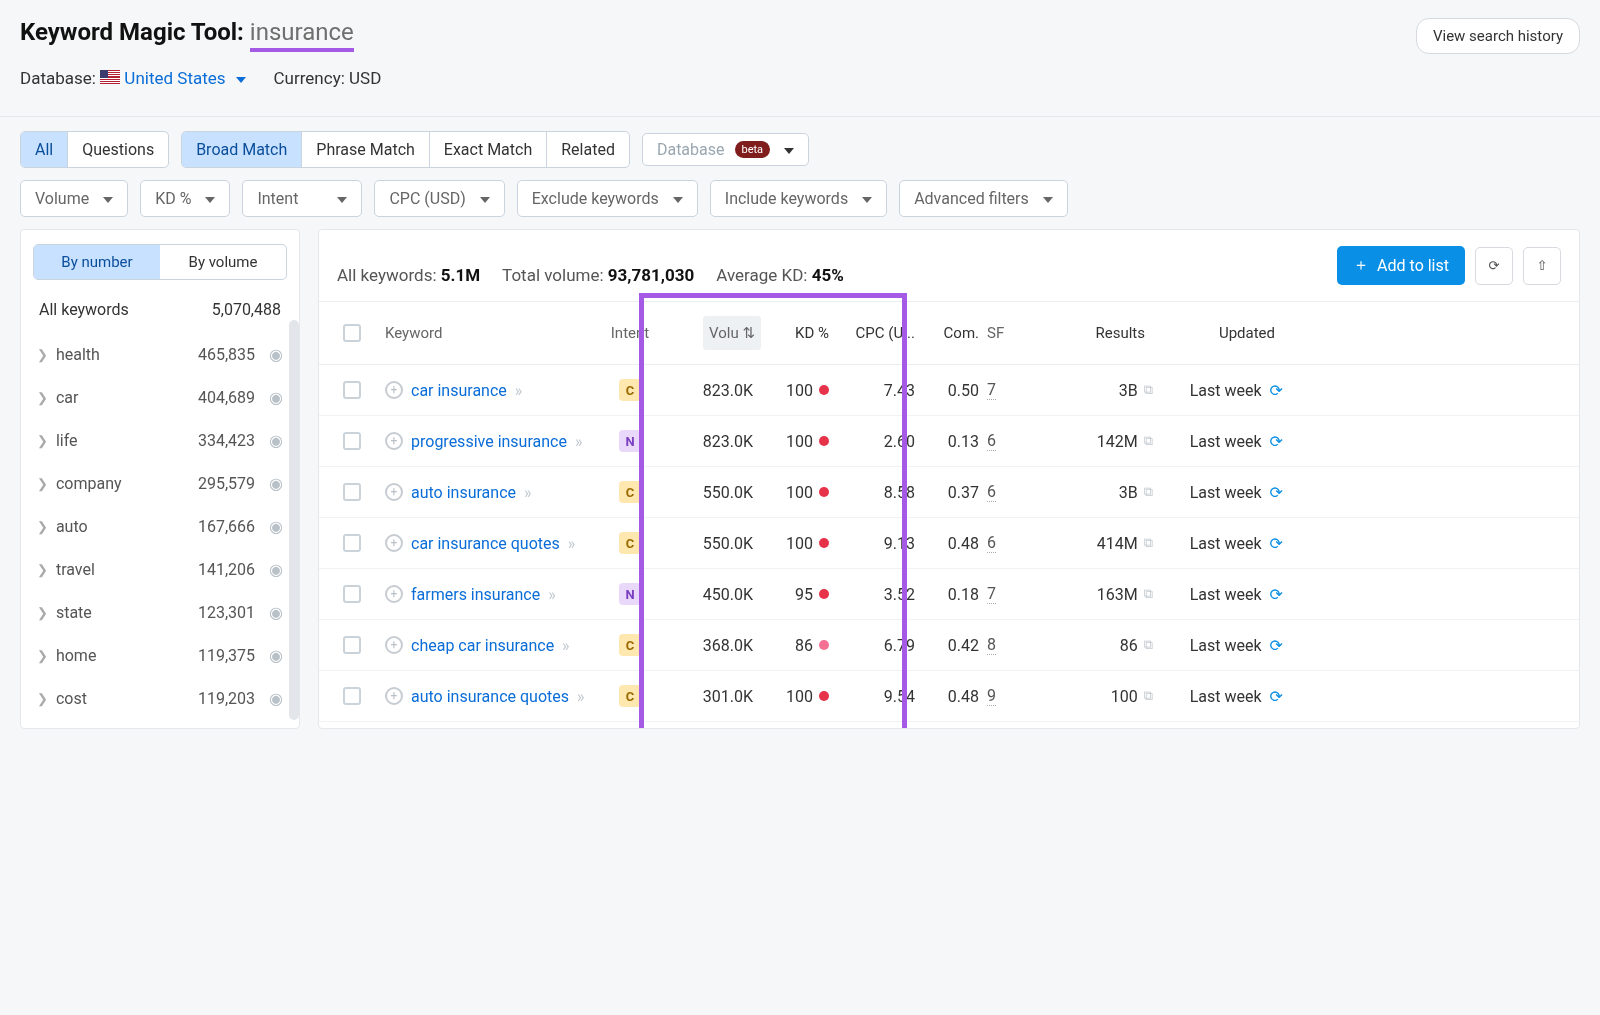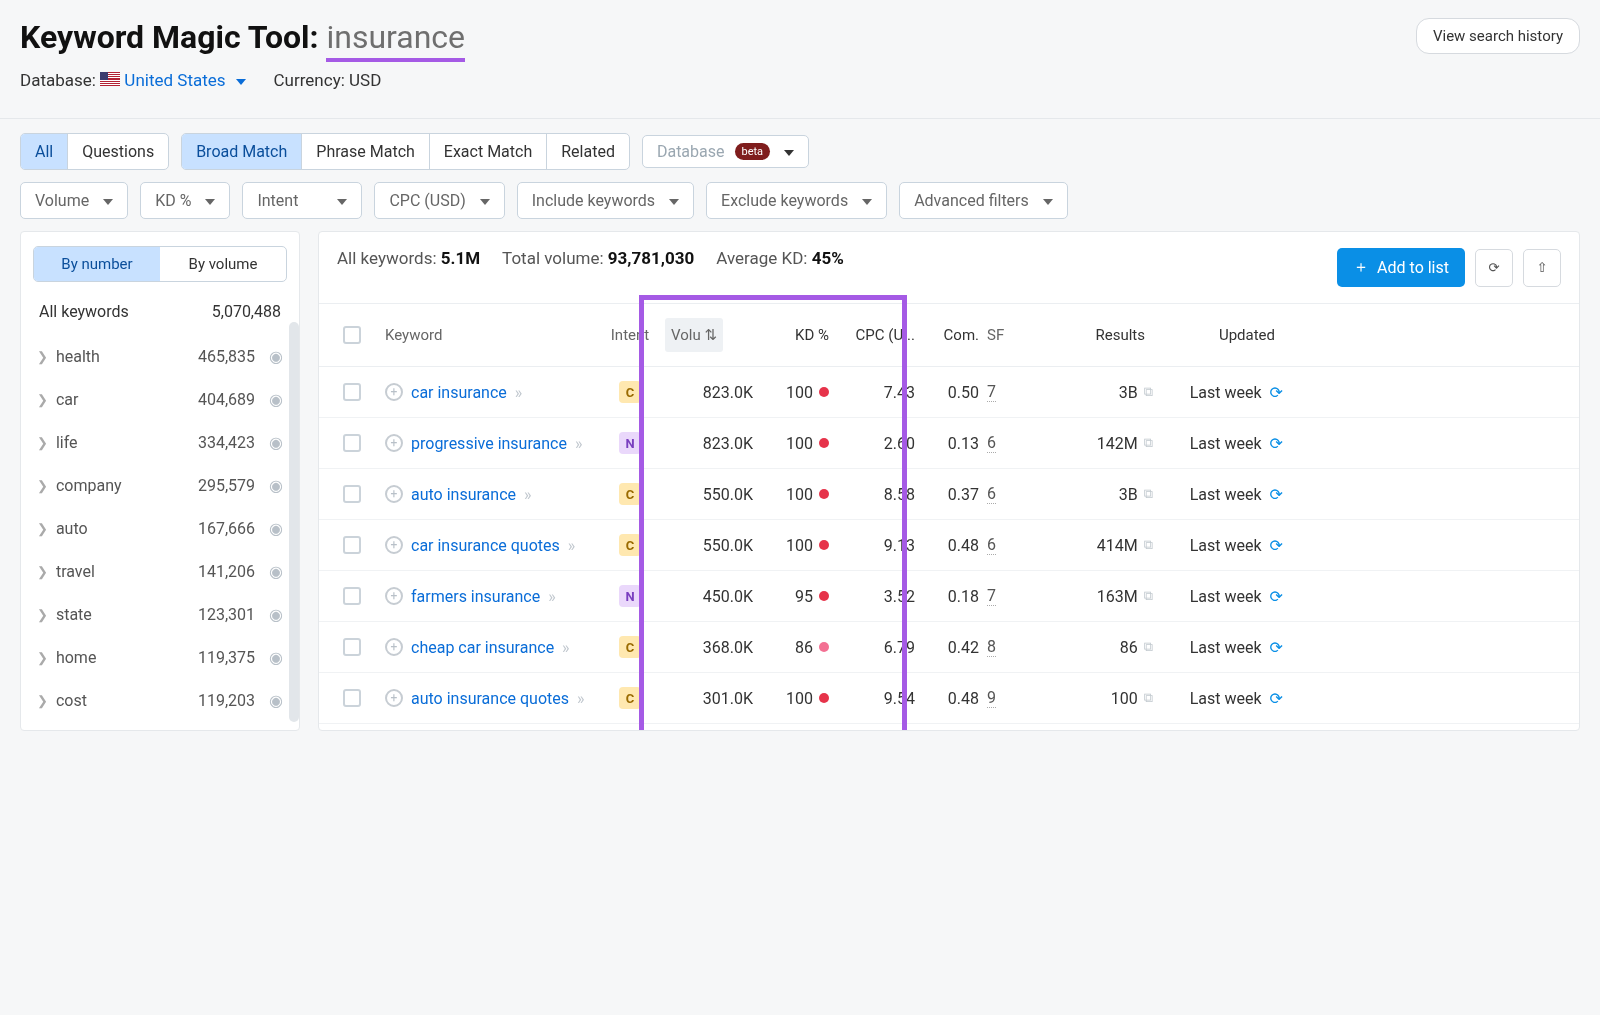--- a/index.html
+++ b/index.html
@@ -1,19 +1,19 @@
 <!DOCTYPE html>
 <html><head>
 <meta charset="utf-8">
 <style>
 *{box-sizing:border-box;margin:0;padding:0;font-family:-apple-system,BlinkMacSystemFont,"Segoe UI",Roboto,Helvetica,Arial,sans-serif}
 body{background:#f6f7f8;color:#333;font-size:14px}
 .header{padding:18px 20px 14px}
 .title-row{display:flex;justify-content:space-between;align-items:flex-start}
-.title{font-size:32px;font-weight:700;color:#111}
+.title{font-size:24px;font-weight:700;color:#111}
 .search-term{color:#6f6f6f;font-weight:400;border-bottom:4px solid #a55ae5;padding-bottom:2px}
 .history-btn{background:#fff;border:1px solid #d6dadf;border-radius:13px;padding:8px 16px;font-size:15px;color:#333;cursor:pointer}
 .meta-row{margin-top:14px;display:flex;gap:28px;align-items:center;font-size:17px;color:#333}
 .db-link{color:#0a6dd8;cursor:pointer;display:inline-flex;align-items:center;gap:6px}
 .flag{width:20px;height:14px;display:inline-block;background:linear-gradient(180deg,#b22234 0 7.7%,#fff 7.7% 15.4%,#b22234 15.4% 23.1%,#fff 23.1% 30.8%,#b22234 30.8% 38.5%,#fff 38.5% 46.2%,#b22234 46.2% 53.9%,#fff 53.9% 61.5%,#b22234 61.5% 69.2%,#fff 69.2% 76.9%,#b22234 76.9% 84.6%,#fff 84.6% 92.3%,#b22234 92.3% 100%);position:relative}
 .flag::before{content:"";position:absolute;left:0;top:0;width:8px;height:7.5px;background:#3c3b6e}
 hr.div{border:0;border-top:1px solid #e5e8eb;margin-top:14px}
 .toolbar{padding:14px 20px 0;display:flex;flex-wrap:wrap;gap:12px;align-items:center}
 .btn-group{display:inline-flex;border:1px solid #c9d4de;border-radius:5px;overflow:hidden;background:#fff}
 .btn-group .seg{padding:8px 14px;font-size:16px;color:#333;cursor:pointer;border-right:1px solid #c9d4de}
@@ -29,21 +29,21 @@
 .sb-toggle{display:flex;border:1px solid #c9d4de;border-radius:5px;margin:6px 12px 10px;overflow:hidden}
 .sb-toggle .seg{flex:1;text-align:center;padding:8px 12px;font-size:15px}
 .sb-toggle .seg.active{background:#c8e1ff;color:#0a4e9b}
 .sb-all{display:flex;justify-content:space-between;padding:10px 18px 14px;font-size:16px}
 .sb-item{display:flex;align-items:center;padding:12px 16px;gap:8px;font-size:16px;color:#555}
 .sb-item .chev{color:#aaa;font-size:13px}
 .sb-item .name{flex:1}
 .sb-item .cnt{color:#555}
 .eye{color:#b8c0c8;margin-left:6px}
 .main{flex:1;background:#fff;border:1px solid #e5e8eb;border-radius:4px;position:relative}
-.stats-row{display:flex;justify-content:space-between;align-items:flex-start;padding:16px 18px;border-bottom:1px solid #ebeef1}
+.stats-row{display:flex;justify-content:space-between;align-items:flex-end;padding:16px 18px;border-bottom:1px solid #ebeef1}
 .stats{display:flex;gap:22px;font-size:17px;color:#555}
 .stats b{color:#111}
 .actions{display:flex;gap:10px;align-items:center}
 .add-btn{background:#0a8fe6;color:#fff;border:none;border-radius:5px;padding:9px 16px;font-size:16px;display:inline-flex;align-items:center;gap:8px;cursor:pointer}
 .icon-btn{width:38px;height:38px;border:1px solid #d6dadf;border-radius:5px;background:#fff;display:inline-flex;align-items:center;justify-content:center;color:#555;cursor:pointer}
 .thead{display:grid;grid-template-columns:56px 210px 70px 96px 76px 86px 64px 46px 120px 130px;align-items:center;padding:14px 10px;border-bottom:1px solid #ebeef1;color:#666;font-size:15px}
 .thead .vol-h{position:relative}
 .vol-hl{background:#eef1f4;padding:8px 6px;border-radius:3px;display:inline-block}
 .kw-col-hl{position:absolute;left:320px;top:63px;bottom:0;width:268px;border-left:5px solid #a55ae5;border-right:5px solid #a55ae5;border-top:5px solid #a55ae5;pointer-events:none}
 .row{display:grid;grid-template-columns:56px 210px 70px 96px 76px 86px 64px 46px 120px 130px;align-items:center;padding:14px 10px;border-bottom:1px solid #f0f2f4;font-size:16px}
@@ -121,25 +121,25 @@
     </div>
   <div class="filter" style="min-width:120px;justify-content:space-between">
       <span>Intent</span>
       <span class="chev-d"></span>
     </div>
   <div class="filter">
       <span>CPC (USD)</span>
       <span class="chev-d"></span>
     </div>
   <div class="filter">
+      <span>Exclude keywords</span>
+      <span class="chev-d"></span>
+    </div>
+  <div class="filter">
       <span>Include keywords</span>
-      <span class="chev-d"></span>
-    </div>
-  <div class="filter">
-      <span>Exclude keywords</span>
       <span class="chev-d"></span>
     </div>
   <div class="filter">
       <span>Advanced filters</span>
       <span class="chev-d"></span>
     </div>
 </div>
 
 <div class="content">
   <div class="sidebar">
@@ -229,21 +229,21 @@
             <span>⇧</span>
           </button>
       </div>
     </div>
     <div class="thead">
       <div>
           <div class="cb"></div>
         </div>
       <div>Keyword</div>
       <div style="text-align:center">Intent</div>
-      <div class="vol-h" style=""><span class="vol-hl"><span>Volu</span> <span>⇅</span></span></div>
+      <div class="vol-h" style="text-align:right"><span class="vol-hl"><span>Volu</span> <span>⇅</span></span></div>
       <div class="num">KD %</div>
       <div class="num">CPC (U...</div>
       <div class="num">Com.</div>
       <div>SF</div>
       <div class="num">Results</div>
       <div class="num">Updated</div>
     </div>
     <div id="rows">
         <div class="row">
           <div>

